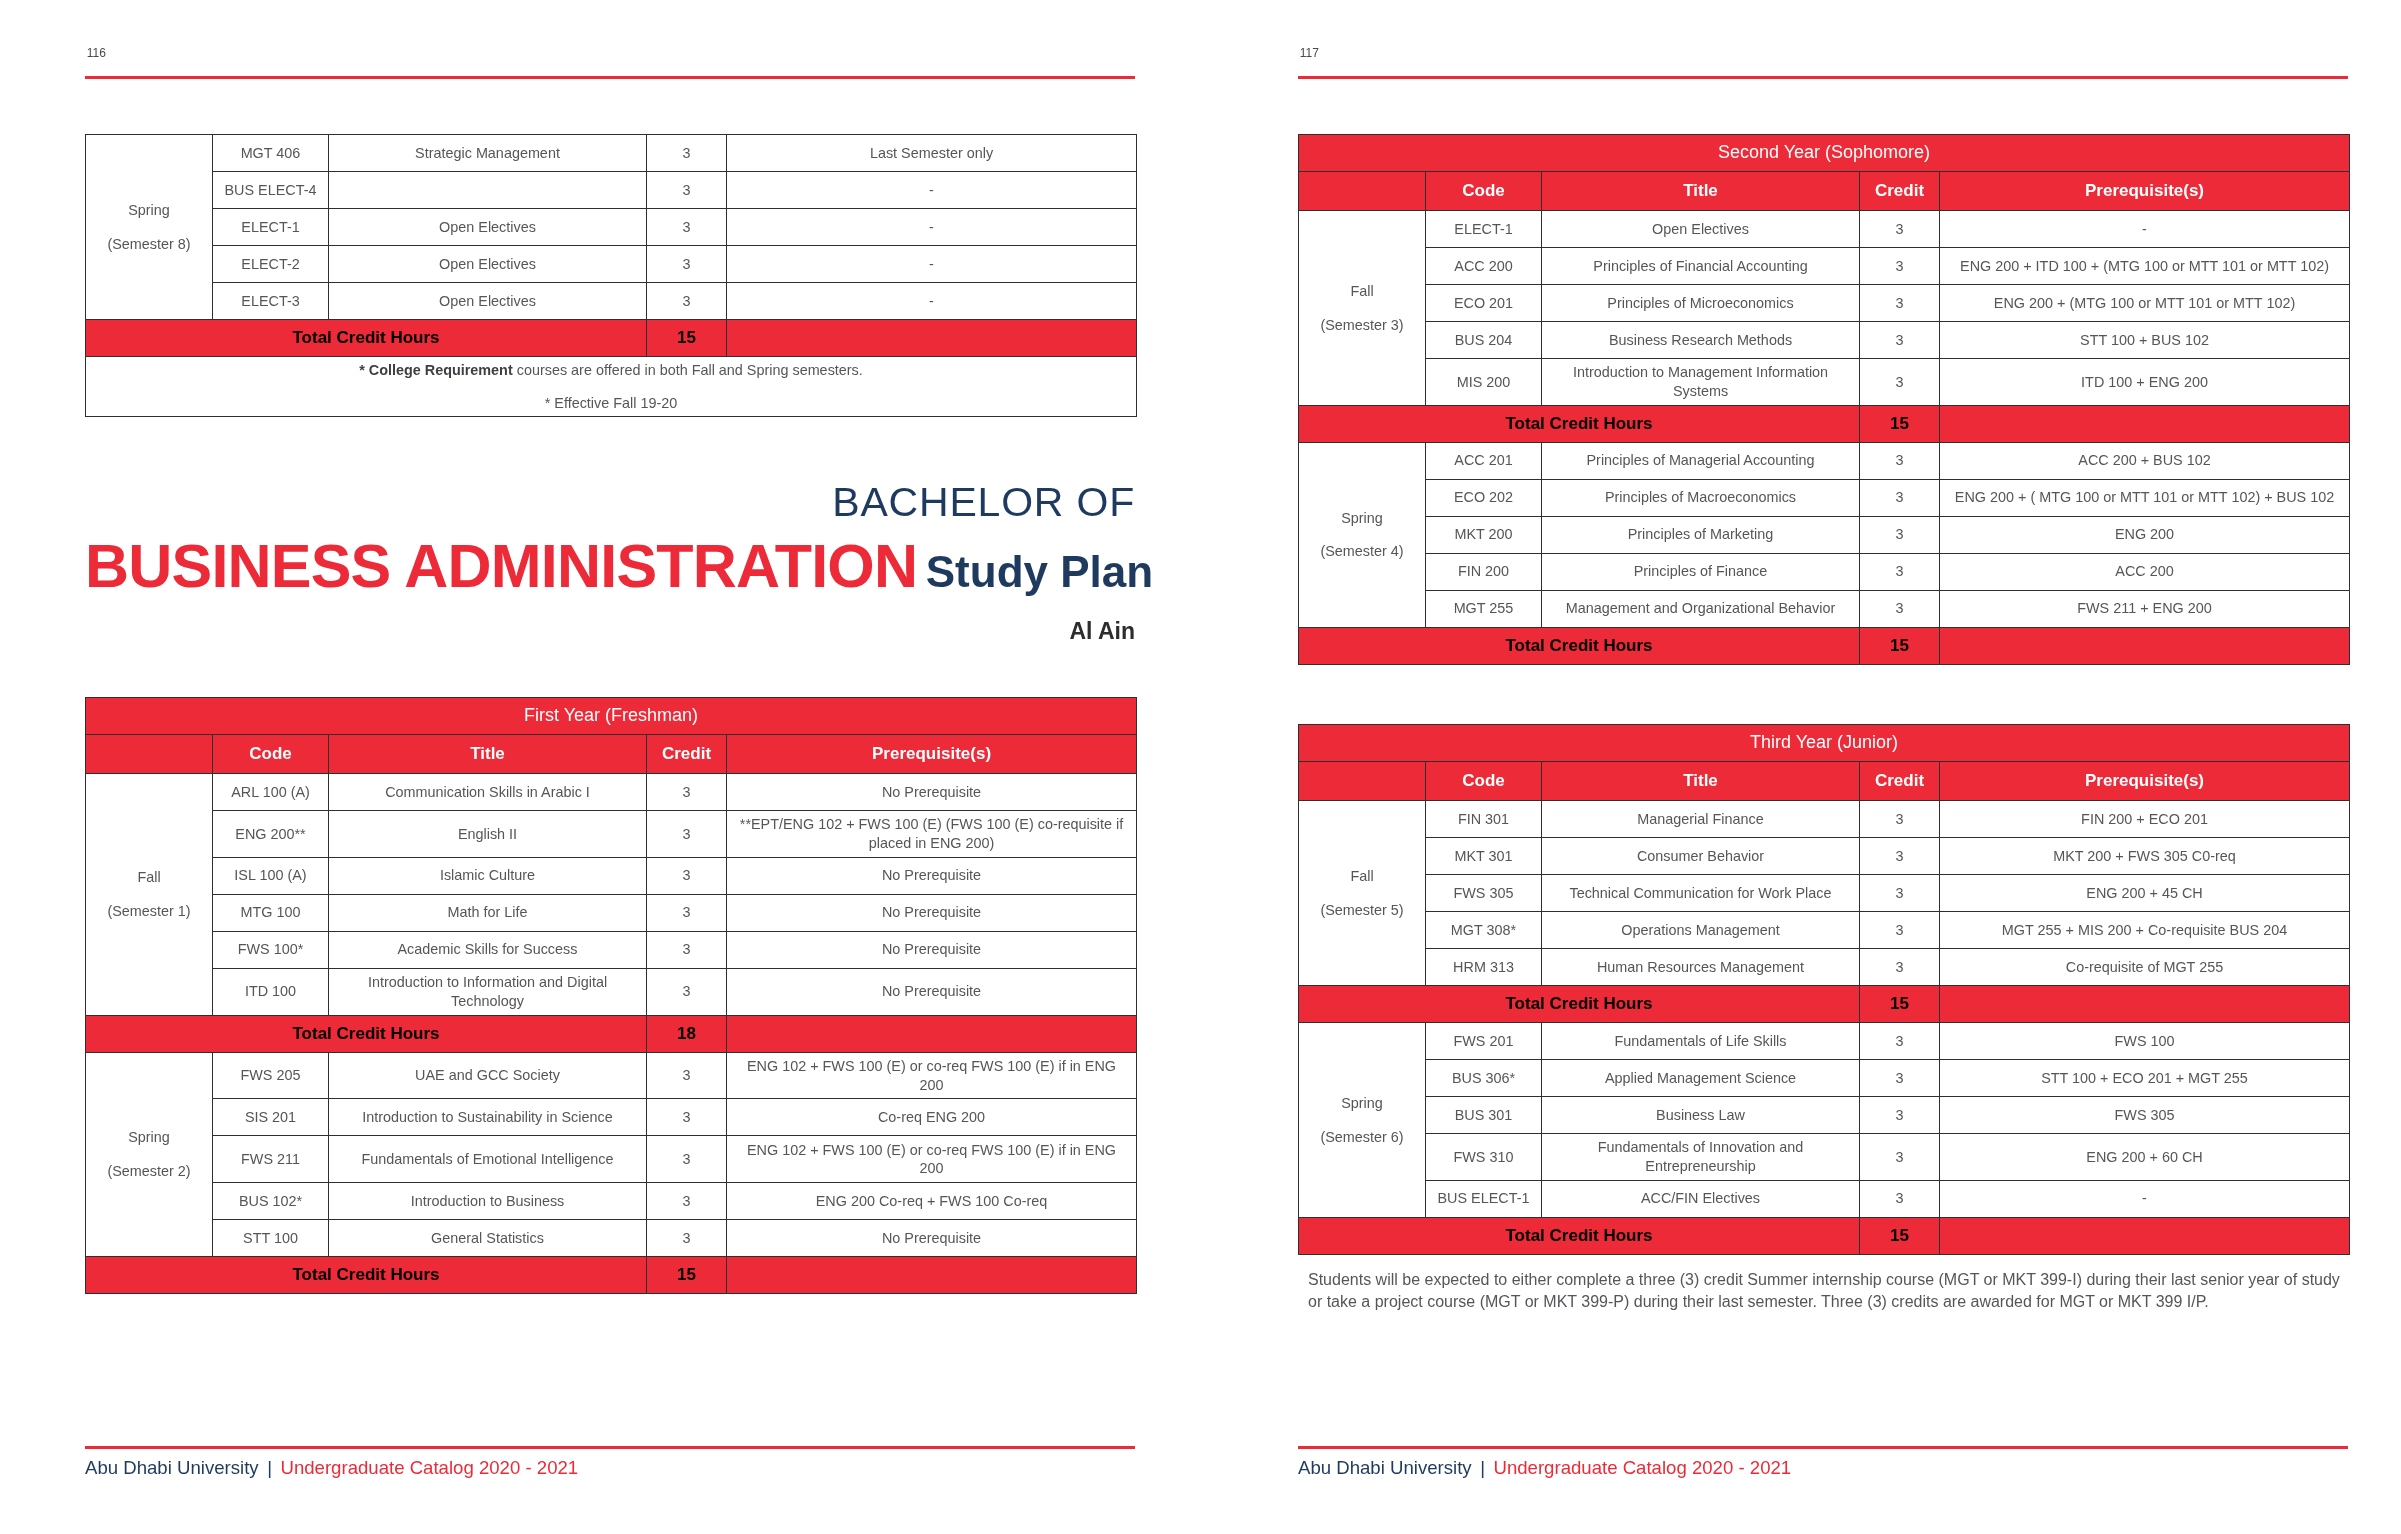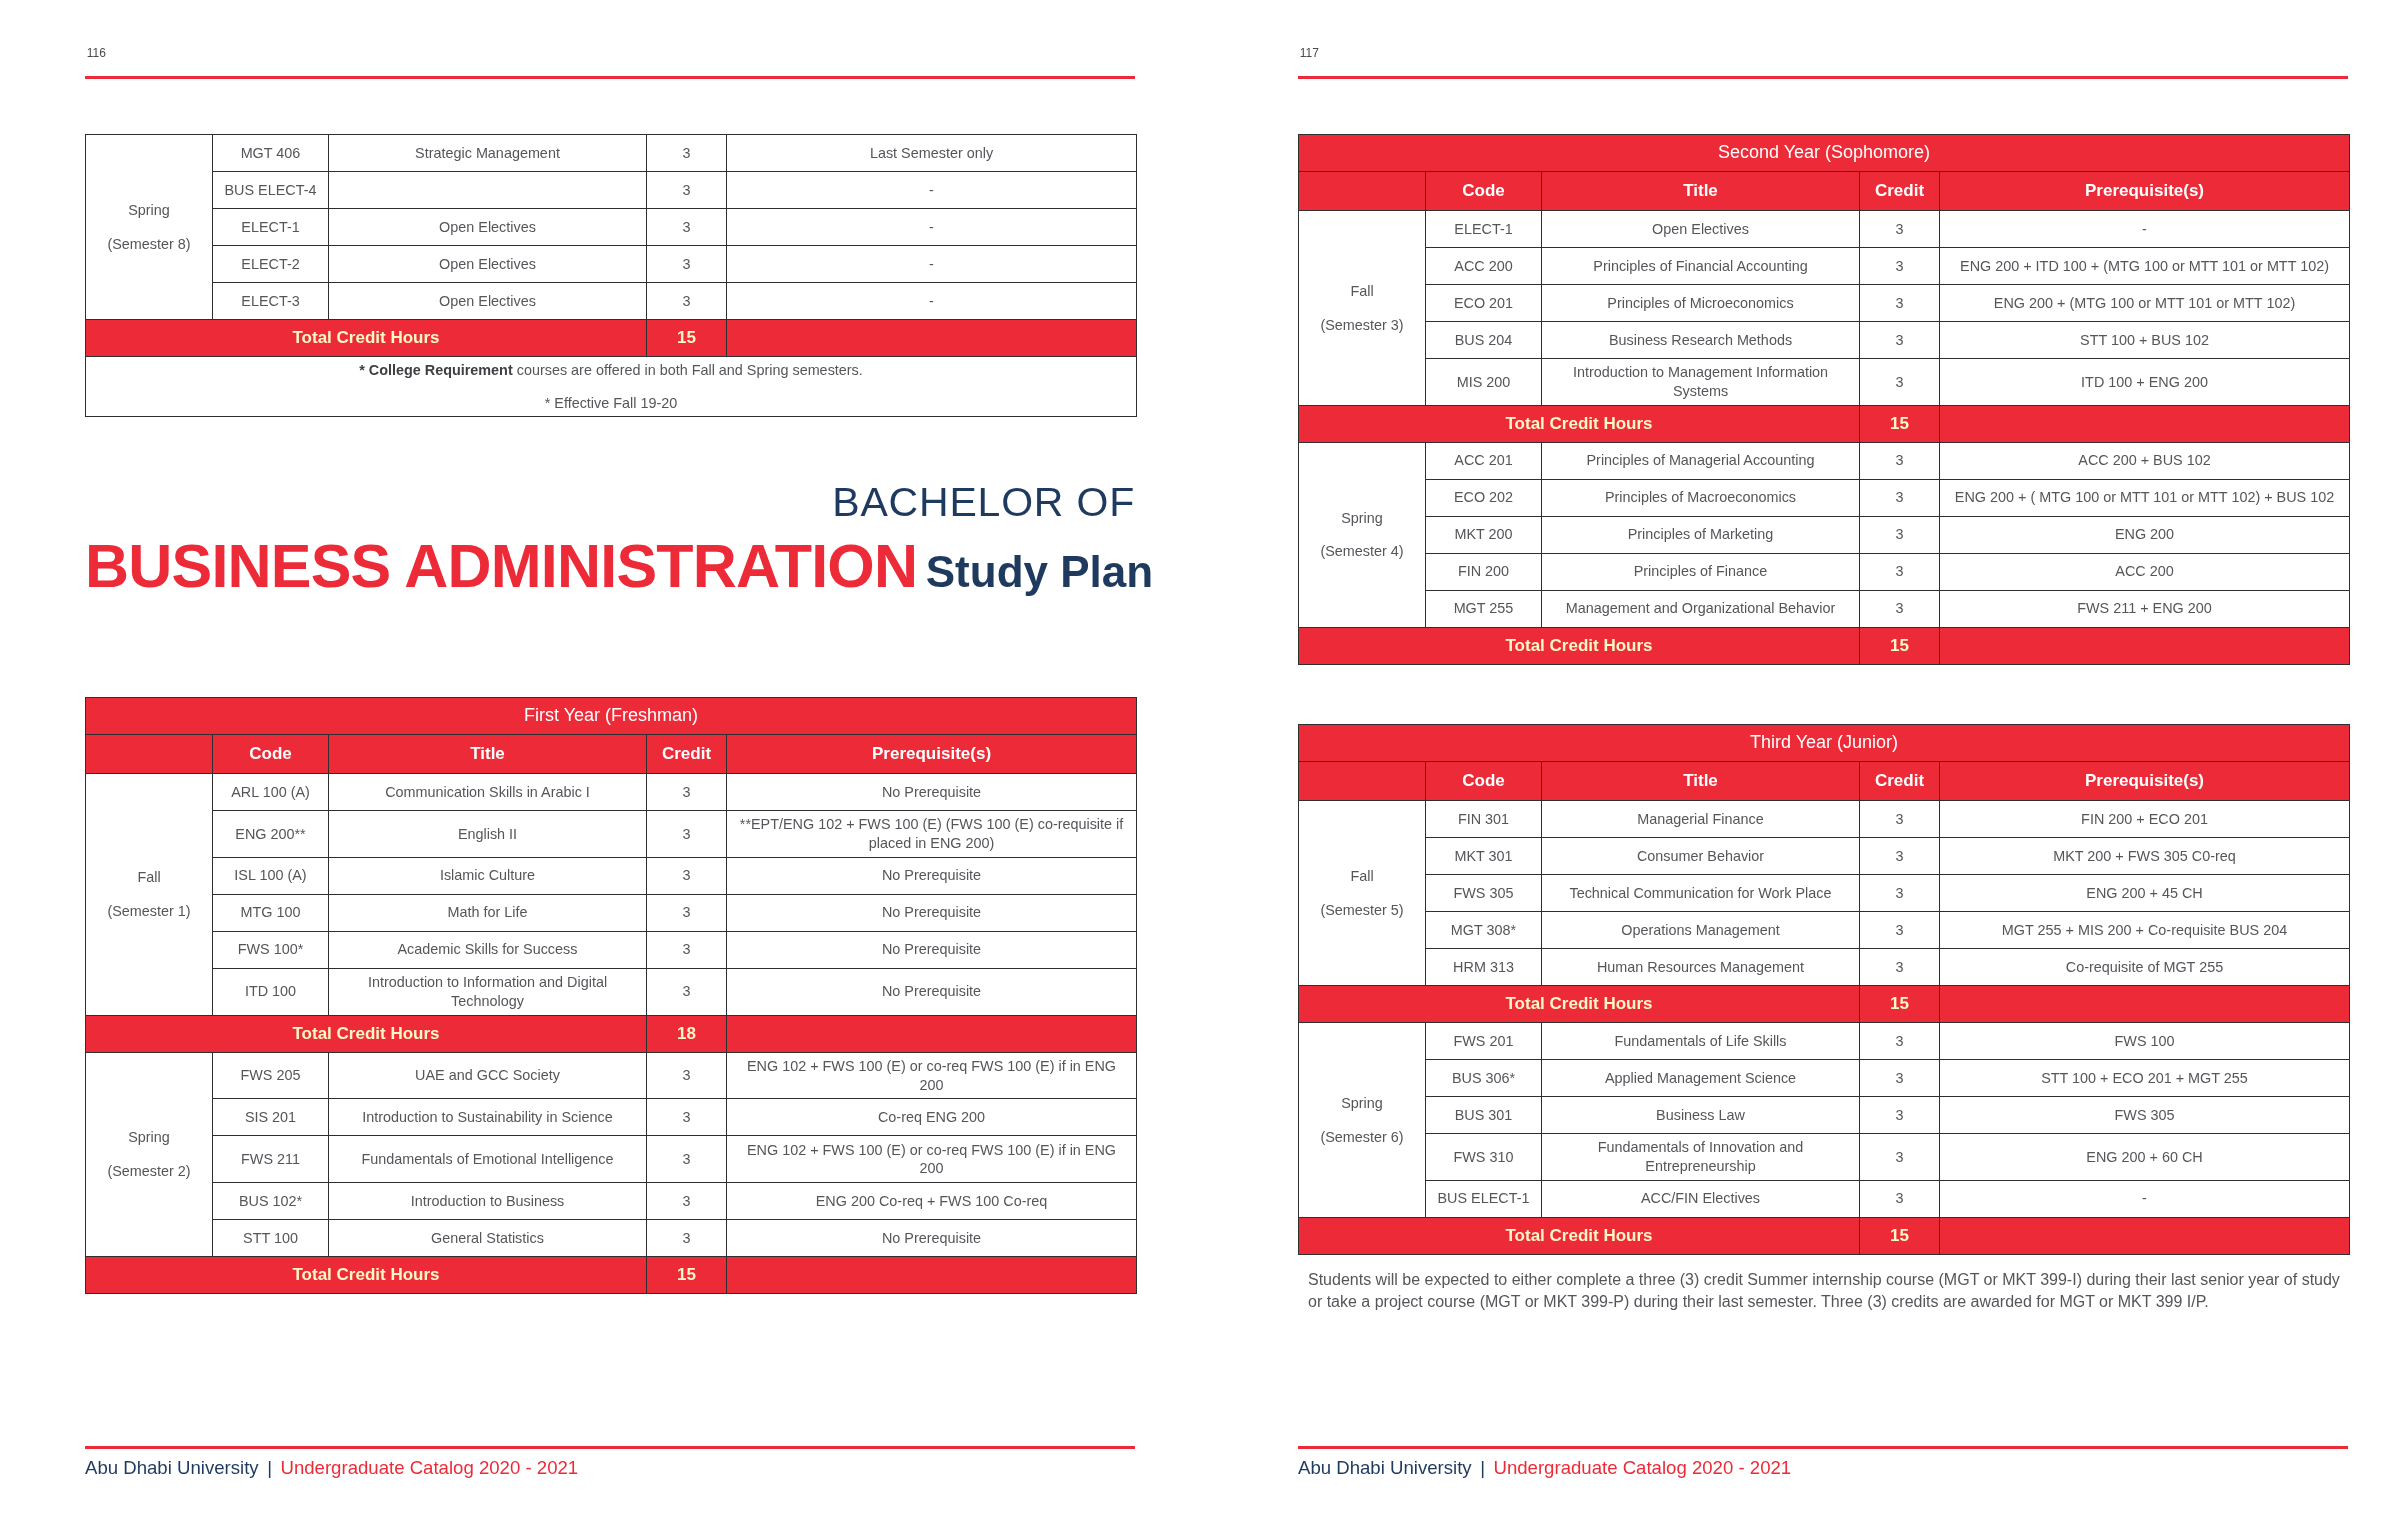--- a/index.html
+++ b/index.html
@@ -35,21 +35,21 @@
   td.sem-cell{ font-size:15.2px; color:#4E4F52; }
   .sem-line2{ margin-top:15.2px; }
 
   tr.band-row td{
     background:var(--red); color:#ffffff; font-weight:normal; font-size:18px; height:37px;
   }
   tr.header-row td{
     background:var(--red); color:#fff; font-weight:bold; font-size:17px; height:39px;
   }
   tr.total-row td{
-    background:var(--red); color:#fef9c3; font-weight:bold; font-size:17px; height:37px;
+    background:var(--red); color:#000000; font-weight:bold; font-size:17px; height:37px;
   }
   td.notes-cell{
     text-align:left; padding:13.6px 13.6px 17px 13.6px; height:75px; vertical-align:top;
     font-size:15px; color:#4E4F52;
   }
   .note-line + .note-line{ margin-top:13.6px; }
   .note-line b{ color:#3E3F42; }
 
   .title-block{ position:absolute; top:479px; left:0; width:1050px;text-align:right; }
   .degree-line1{ font-size:41px; letter-spacing:0.8px; color:var(--navy); }
@@ -133,20 +133,21 @@
           </tr>
         </tbody>
       </table>
     </div>
 
   <div class="title-block">
     <div class="degree-line1">BACHELOR OF</div>
     <div class="degree-line2">
       <span class="degree-major">BUSINESS ADMINISTRATION</span><span class="degree-suffix">Study Plan</span>
     </div>
+    <div class="campus">Al Ain</div>
   </div>
 
   <div class="tbl-wrap" style="top:697px">
       <table class="plan-table">
         <colgroup>
           <col style="width: 127px;">
           <col style="width: 116px;">
           <col style="width: 318px;">
           <col style="width: 80px;">
           <col style="width: 410px;">

